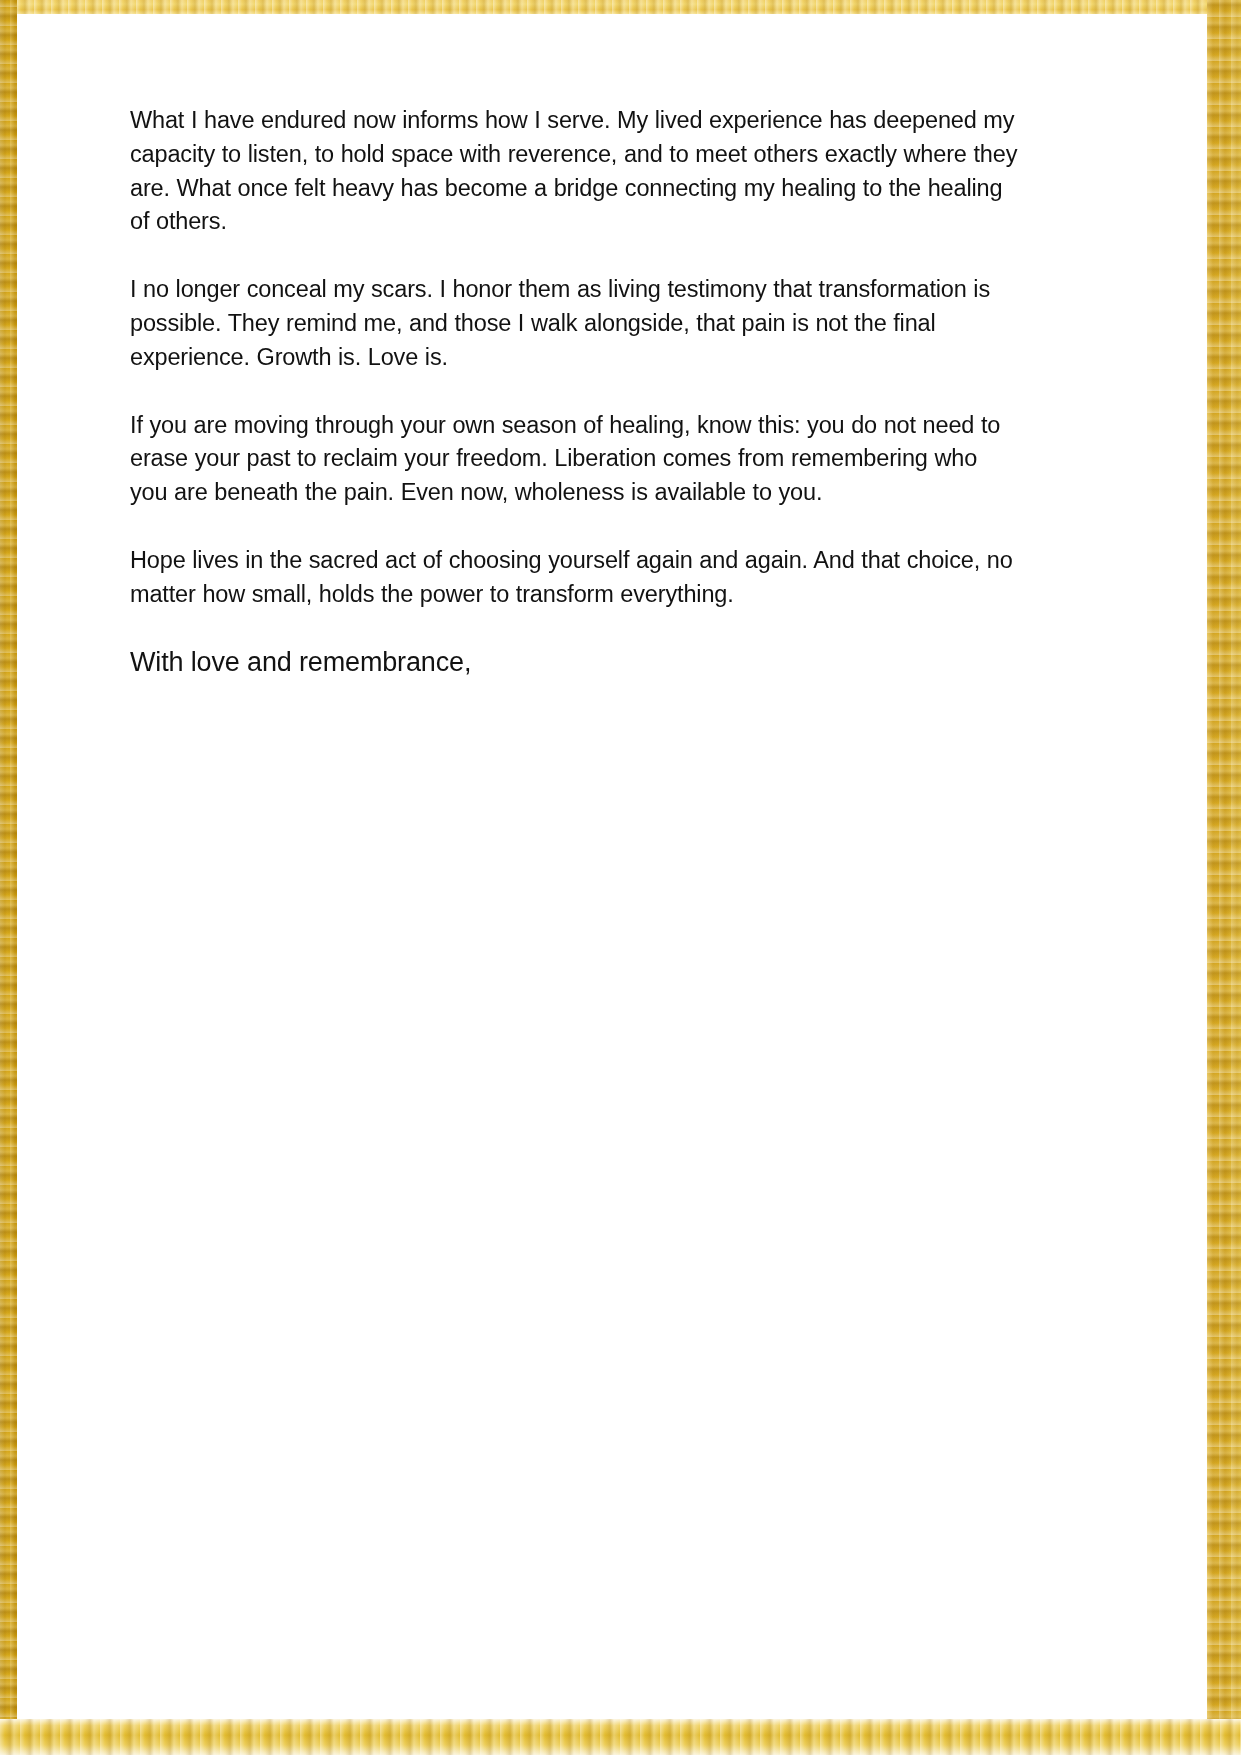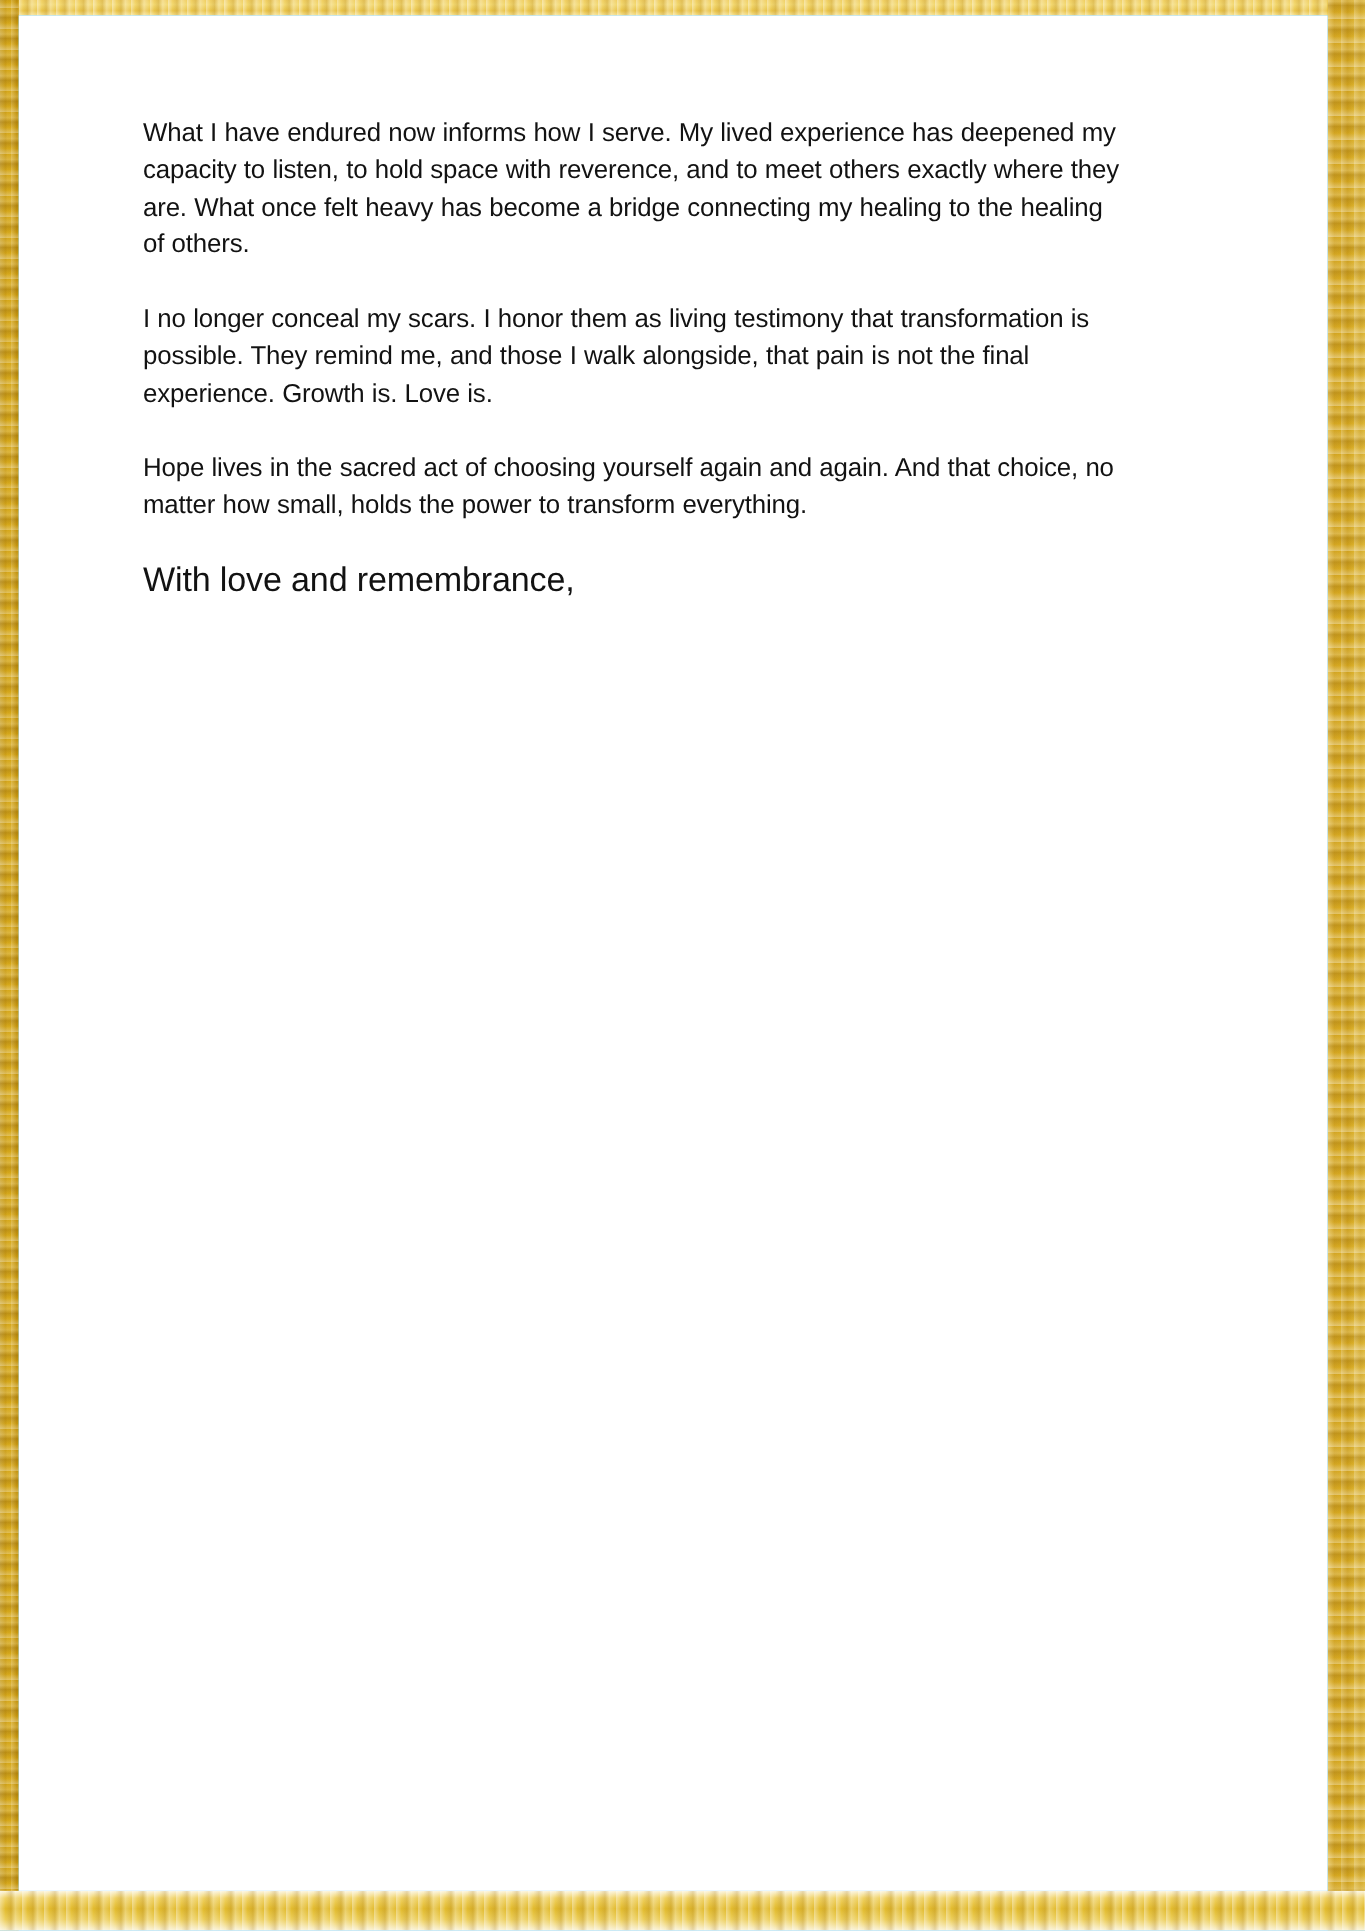--- a/index.html
+++ b/index.html
@@ -9,21 +9,21 @@
     background: #ffffff;
   }
   body {
     font-family: "Liberation Sans", sans-serif;
   }
 
   .page {
     position: relative;
     width: 1241px;
     height: 1755px;
-    background: #0ea5e9;
+    background: #f9a8d4;
     box-sizing: border-box;
     overflow: hidden;
   }
 
   
   .frame-band {
     position: absolute;
     pointer-events: none;
   }
 
@@ -154,21 +154,21 @@
     font-size: 23.5px;
     line-height: 33.8px;
     letter-spacing: -0.15px;
     color: #121212;
     font-weight: 400;
     word-spacing: 0.3px;
   }
 
   .signoff {
     margin: 0;
-    font-size: 31px;
+    font-size: 27px;
     line-height: 33.8px;
     letter-spacing: -0.15px;
     color: #121212;
   }
 
   .signature-name {
     display: block;
     font-weight: 700;
     letter-spacing: -0.2px;
     color: #000000;
@@ -194,20 +194,21 @@
 
   <div class="inner-sheet"></div>
 
   <div class="letter">
 
     <p class="para">What I have endured now informs how I serve. My lived experience has deepened my capacity to listen, to hold space with reverence, and to meet others exactly where they are. What once felt heavy has become a bridge connecting my healing to the healing of others.</p>
 
     <p class="para">I no longer conceal my scars. I honor them as living testimony that transformation is possible. They remind me, and those I walk alongside, that pain is not the final experience. Growth is. Love is.</p>
 
 
+    <p class="para">If you are moving through your own season of healing, know this: you do not need to erase your past to reclaim your freedom. Liberation comes from remembering who you are beneath the pain. Even now, wholeness is available to you.</p>
 
     <p class="para">Hope lives in the sacred act of choosing yourself again and again. And that choice, no matter how small, holds the power to transform everything.</p>
 
     <p class="signoff">
       <span>With love and remembrance,</span>
     </p>
 
   </div>
 </div>
 

